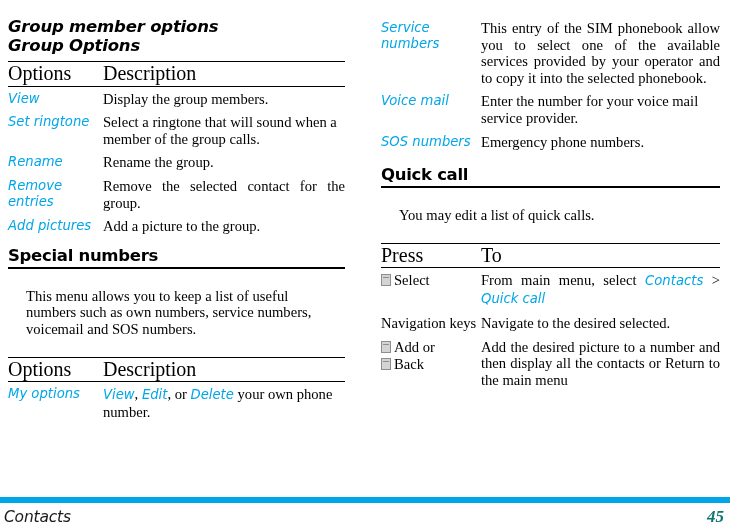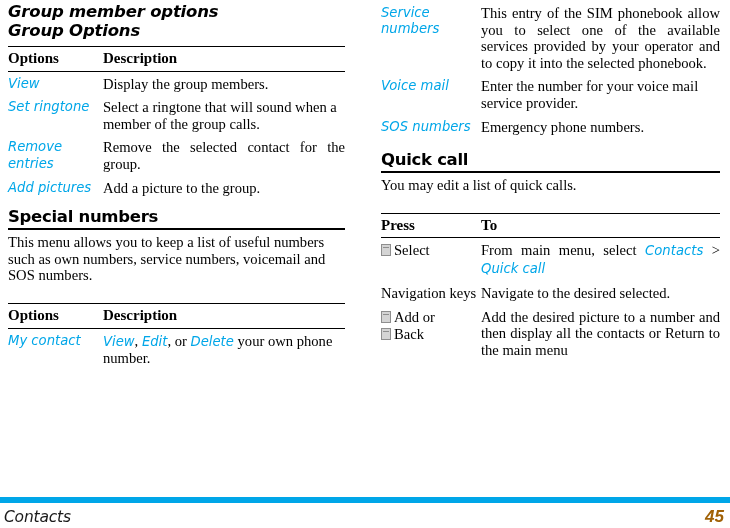--- a/index.html
+++ b/index.html
@@ -18,21 +18,21 @@
 
   .page {
     position: relative;
     width: 730px;
     height: 528px;
     box-sizing: border-box;
   }
 
   .columns {
     position: absolute;
-    top: 1px;
+    top: 16px;
     left: 0;
     width: 730px;
     height: 495px;
     display: flex;
     gap: 0;
   }
 
   .col {
     width: 365px;
     box-sizing: border-box;
@@ -68,41 +68,41 @@
   }
   .rule-thick {
     border-bottom: 2.2px solid #000;
     margin-top: 1px;
     margin-bottom: 3px;
   }
 
   .para {
     font-size: 14.6px;
     line-height: 16.6px;
-    margin: 0;
+    margin: 18px;
     padding: 1px 0 0 0;
   }
 
   
   table.doc {
     width: 100%;
     border-collapse: collapse;
     margin-top: 6px;
   }
   table.doc.tight {
     margin-top: 19px;
   }
   table.doc th, table.doc td {
     text-align: left;
     vertical-align: top;
     padding: 2px 0 5px 0;
   }
   table.doc th {
-    font-weight: bold;
-    font-size: 15px;
+    font-weight: normal;
+    font-size: 20px;
     line-height: 16.6px;
     padding-top: 3px;
     padding-bottom: 4px;
   }
   table.doc thead tr {
     border-top: 1.1px solid #000;
     border-bottom: 1.1px solid #000;
   }
   table.doc tbody tr:first-child td {
     padding-top: 4px;
@@ -187,25 +187,25 @@
     box-sizing: border-box;
   }
   .footer-text {
     font-family: "DejaVu Sans", "Liberation Sans", sans-serif;
     font-style: italic;
     font-size: 15.5px;
     color: #1a1a1a;
     letter-spacing: -0.2px;
   }
   .footer-page {
-    font-family: Liberation Sans, sans-serif;
+    font-family: Liberation Serif, serif;
     font-style: italic;
     font-weight: bold;
     font-size: 17px;
-    color: #a16207;
+    color: #0f766e;
   }
 </style>
 </head>
 <body>
 
 <div class="page">
 
   <div class="columns">
 
     <div class="col col-left">
@@ -228,20 +228,26 @@
             <td class="desc">Display the group members.</td>
           </tr>
           <tr>
             <td class="opt">
               <span class="term">Set ringtone</span>
             </td>
             <td class="desc">Select a ringtone that will sound when a member of the group calls.</td>
           </tr>
           <tr>
             <td class="opt">
+              <span class="term">Rename</span>
+            </td>
+            <td class="desc">Rename the group.</td>
+          </tr>
+          <tr>
+            <td class="opt">
               <span class="term">Remove entries</span>
             </td>
             <td class="desc justify">Remove the selected contact for the group.</td>
           </tr>
           <tr>
             <td class="opt">
               <span class="term">Add pictures</span>
             </td>
             <td class="desc">Add a picture to the group.</td>
           </tr>
@@ -255,21 +261,21 @@
       <table class="doc tight">
         <thead>
           <tr>
             <th class="opt">Options</th>
             <th>Description</th>
           </tr>
         </thead>
         <tbody>
           <tr>
             <td class="opt">
-              <span class="term">My contact</span>
+              <span class="term">My options</span>
             </td>
             <td class="desc">
               <span><span class="term-inline">View</span><span>, </span><span class="term-inline">Edit</span><span>, or </span><span class="term-inline">Delete</span><span> your own phone number.</span></span>
             </td>
           </tr>
         </tbody>
       </table>
 
     </div>
 

